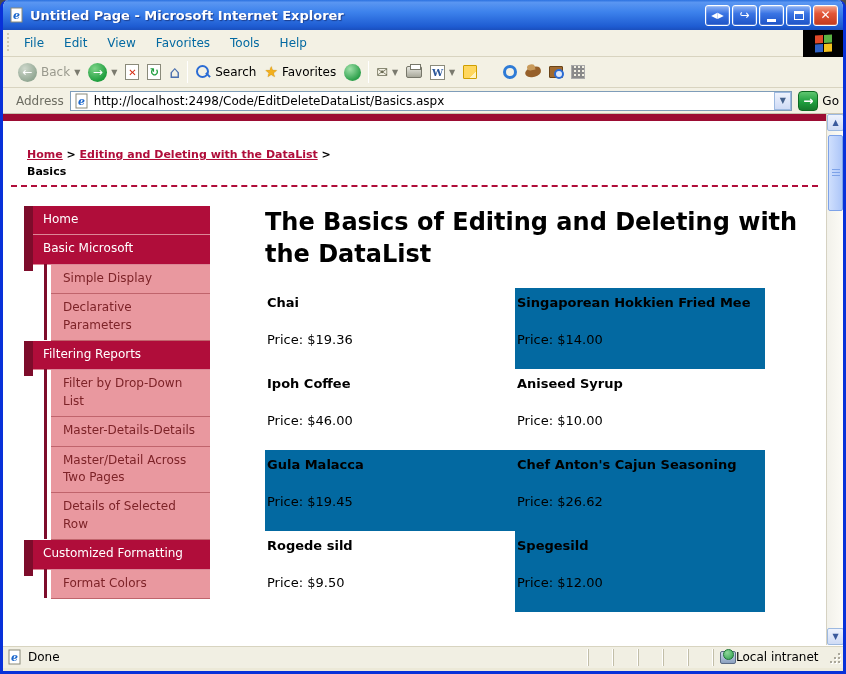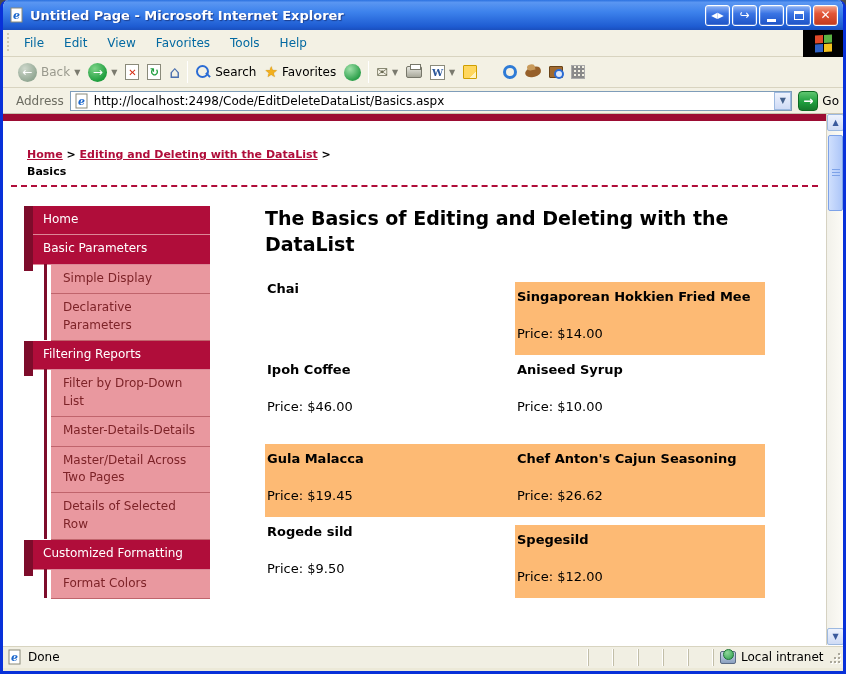--- a/index.html
+++ b/index.html
@@ -100,40 +100,40 @@
 
   
   .sidebar{width:177px;margin-left:30px;font-size:12px;flex:0 0 auto;}
   .side-header{position:relative;background:#b00d3a;color:#fff;padding:5px 8px 6px 10px;border-bottom:1px solid #dc8796;line-height:1.45;cursor:pointer;}
   .side-header::before{content:"";position:absolute;left:-9px;top:0;height:calc(100% + 7px);width:9px;background:#7d0c2b;z-index:2;}
   .side-sub{position:relative;background:#e9989f;color:#7d2328;margin-left:18px;padding:5px 8px 6px 12px;border-bottom:1px solid #c0646c;line-height:1.45;cursor:pointer;}
   .side-sub::before{content:"";position:absolute;left:-7px;top:-1px;bottom:0;width:3px;background:#7d0c2b;}
 
   
   .main{flex:1;padding-left:55px;padding-right:8px;}
-  .main h1{font-size:19px;font-weight:bold;line-height:1.35;max-width:545px;margin-bottom:17px;color:#000;}
+  .main h1{font-size:24px;font-weight:bold;line-height:1.35;max-width:545px;margin-bottom:17px;color:#000;}
   .grid{display:grid;grid-template-columns:250px 250px;grid-auto-rows:81px;width:500px;}
   .cell{padding:7px 4px 0 2px;font-size:13px;color:#000;}
-  .cell.pink{background:#fdba74;margin-top:8px;}
+  .cell.pink{background:#0369a1;}
   .cell .pname{font-weight:bold;}
   .cell .pprice{margin-top:22px;}
 
   
   .vscroll{position:absolute;top:0;right:0;bottom:0;width:17px;background:linear-gradient(90deg,#f2f1ea,#fcfbf6);border-left:1px solid #d6d2c2;}
   .sbtn{position:absolute;left:0;width:17px;height:17px;background:linear-gradient(#eef3fd,#cfdbf5);border:1px solid #9db9e0;border-radius:2px;display:flex;align-items:center;justify-content:center;font-size:8px;color:#3a5a9c;}
   .sbtn.up{top:0;}
   .sbtn.down{bottom:0;}
   .sthumb{position:absolute;left:1px;top:21px;width:15px;height:76px;border:1px solid #7da2e8;border-radius:2px;background:linear-gradient(90deg,#cfdffd,#adc6f8);display:flex;align-items:center;justify-content:center;}
   .sthumb .gripper{width:8px;height:8px;background:repeating-linear-gradient(180deg,#7da2e8 0 1px,transparent 1px 3px);}
 
   
   .statusbar{height:23px;display:flex;align-items:center;background:#f1efe3;border-top:1px solid #fff;box-shadow:inset 0 1px 0 #d8d4c0;padding:0 2px 0 4px;font-size:12px;color:#000;}
   .status-left{display:flex;align-items:center;gap:5px;flex:1;}
   .spane{width:25px;height:17px;border-left:1px solid #c2bea8;box-shadow:-1px 0 0 #fff;}
-  .spane.zone{width:112px;display:flex;align-items:center;gap:5px;padding-left:6px;}
+  .spane.zone{width:112px;display:flex;align-items:center;padding-left:6px;}
   .sizegrip{width:14px;height:14px;margin-left:2px;position:relative;}
   .sizegrip i{position:absolute;width:2px;height:2px;background:#aaa79a;box-shadow:1px 1px 0 #fff;}
   .sizegrip i:nth-child(1){right:1px;bottom:1px;}
   .sizegrip i:nth-child(2){right:5px;bottom:1px;}
   .sizegrip i:nth-child(3){right:1px;bottom:5px;}
   .sizegrip i:nth-child(4){right:9px;bottom:1px;}
   .sizegrip i:nth-child(5){right:5px;bottom:5px;}
   .sizegrip i:nth-child(6){right:1px;bottom:9px;}
   .monitor{width:16px;height:13px;background:linear-gradient(#cfd8e8,#8aa0c0);border:1px solid #5a6a84;border-radius:2px;position:relative;}
   .monitor::after{content:"";position:absolute;left:2px;top:-3px;width:9px;height:9px;border-radius:50%;background:radial-gradient(circle at 35% 30%,#8fd69a,#2da04b);border:1px solid #1b7434;}
@@ -302,37 +302,38 @@
           <span>Basics</span>
         </div>
       </div>
 
       <div class="dashes"></div>
 
       <div class="page-body">
 
         <div class="sidebar">
           <div class="side-header"><span>Home</span></div>
-          <div class="side-header"><span>Basic Parameters</span></div>
+          <div class="side-header"><span>Basic Microsoft</span></div>
           <div class="side-sub"><span>Simple Display</span></div>
           <div class="side-sub"><span>Declarative Parameters</span></div>
           <div class="side-header"><span>Filtering Reports</span></div>
           <div class="side-sub"><span>Filter by Drop-Down List</span></div>
           <div class="side-sub"><span>Master-Details-Details</span></div>
           <div class="side-sub"><span>Master/Detail Across Two Pages</span></div>
           <div class="side-sub"><span>Details of Selected Row</span></div>
           <div class="side-header"><span>Customized Formatting</span></div>
           <div class="side-sub"><span>Format Colors</span></div>
         </div>
 
         <div class="main">
           <h1>The Basics of Editing and Deleting with the DataList</h1>
           <div class="grid">
             <div class="cell">
               <div class="pname">Chai</div>
+              <div class="pprice">Price: $19.36</div>
             </div>
             <div class="cell pink">
               <div class="pname">Singaporean Hokkien Fried Mee</div>
               <div class="pprice">Price: $14.00</div>
             </div>
             <div class="cell">
               <div class="pname">Ipoh Coffee</div>
               <div class="pprice">Price: $46.00</div>
             </div>
             <div class="cell">

